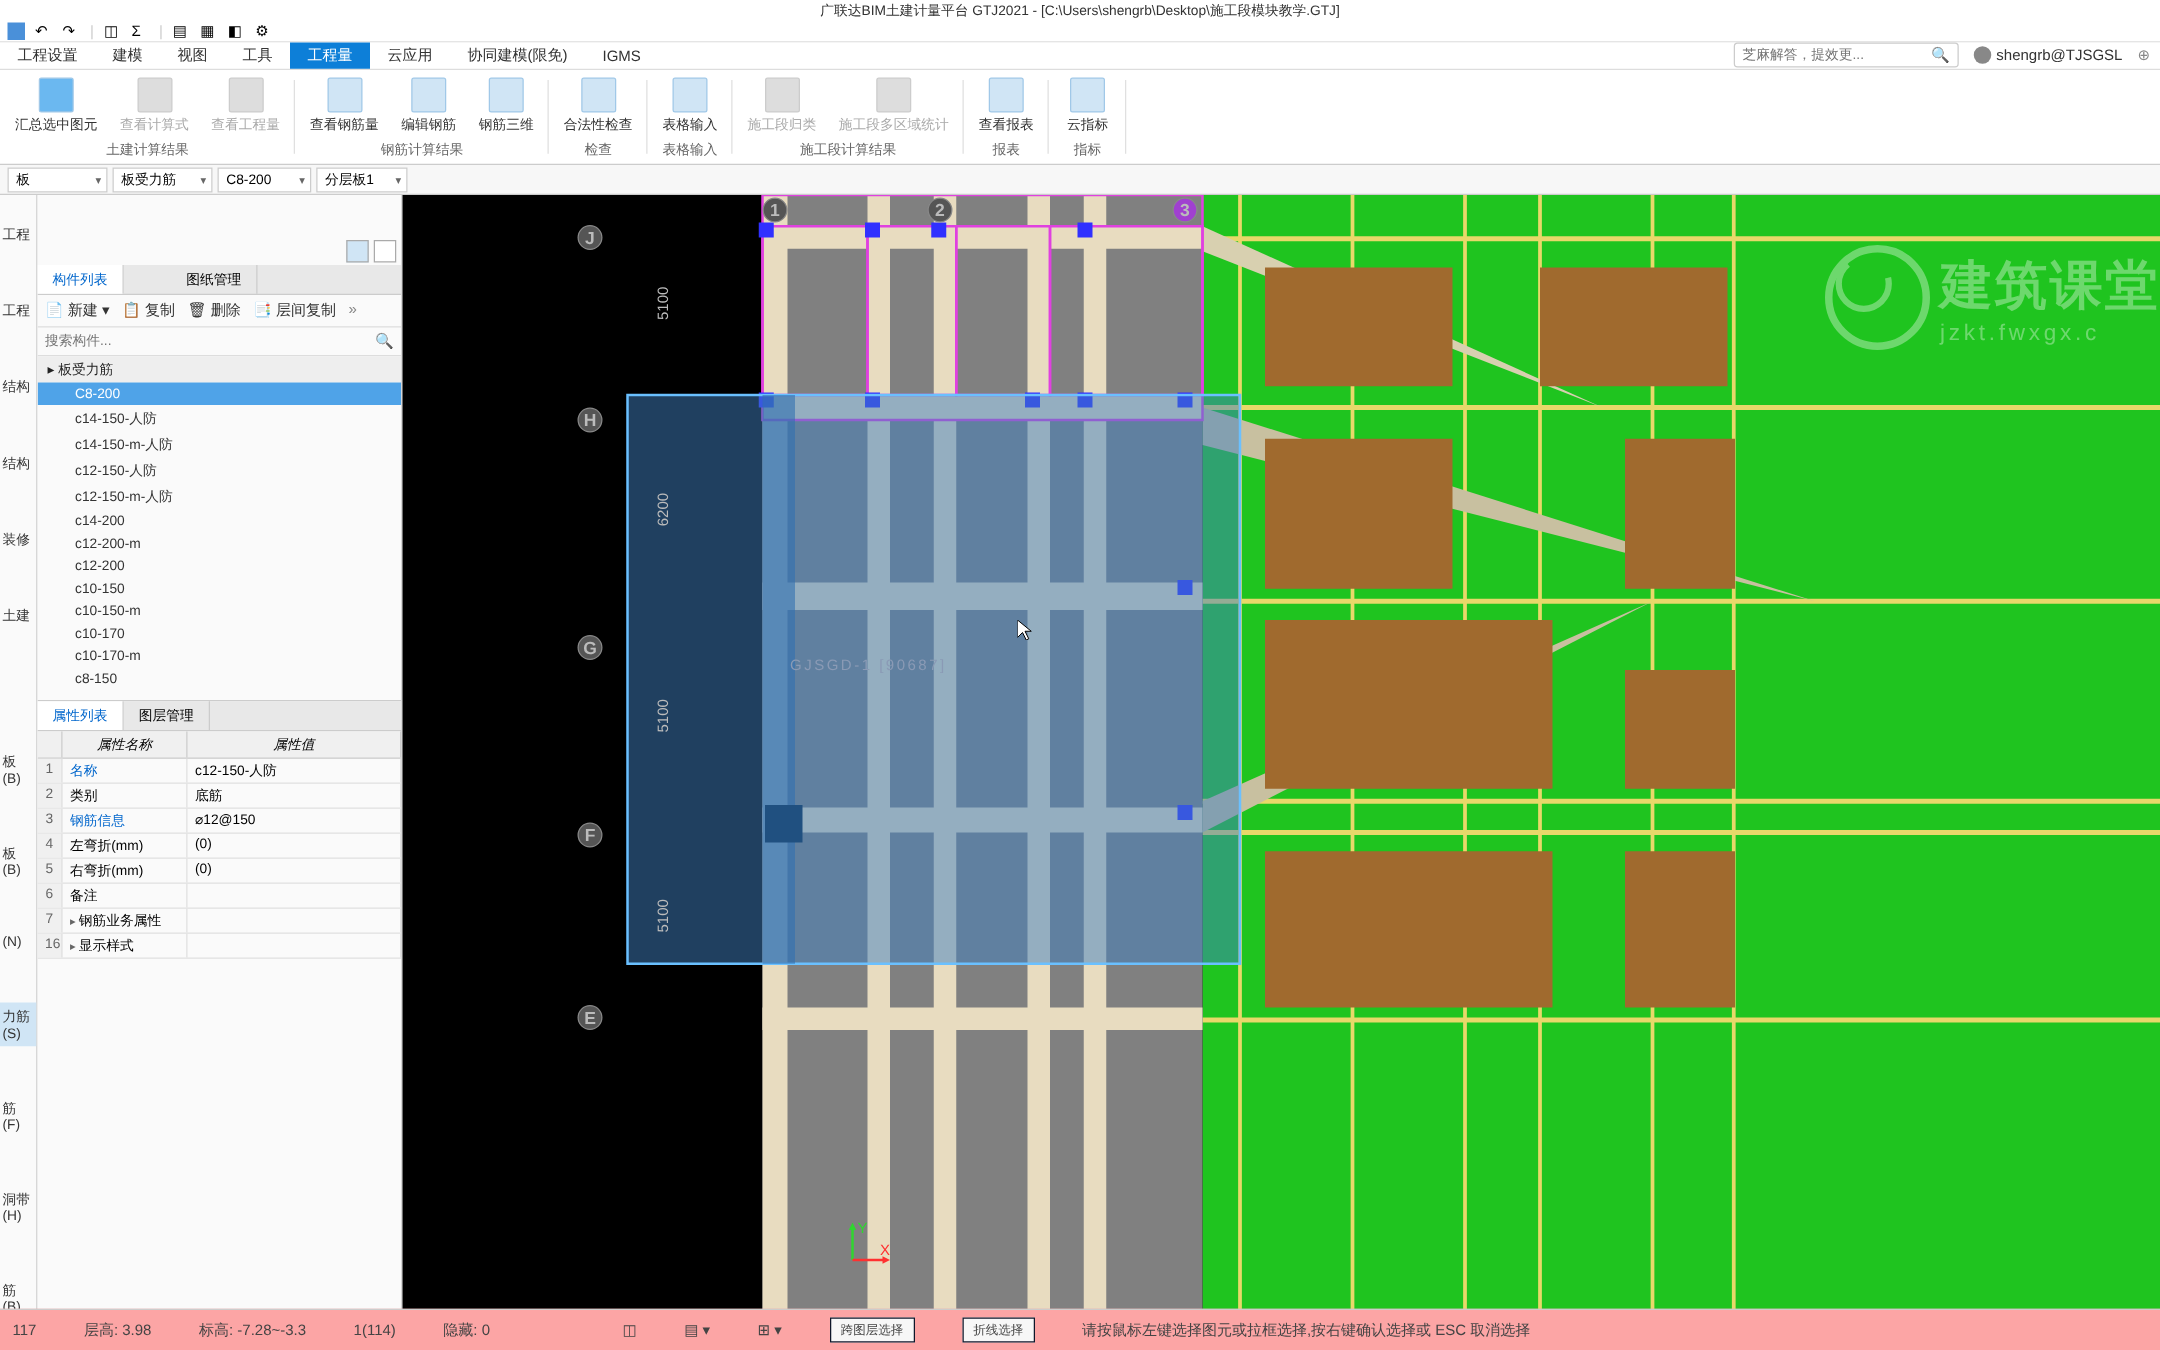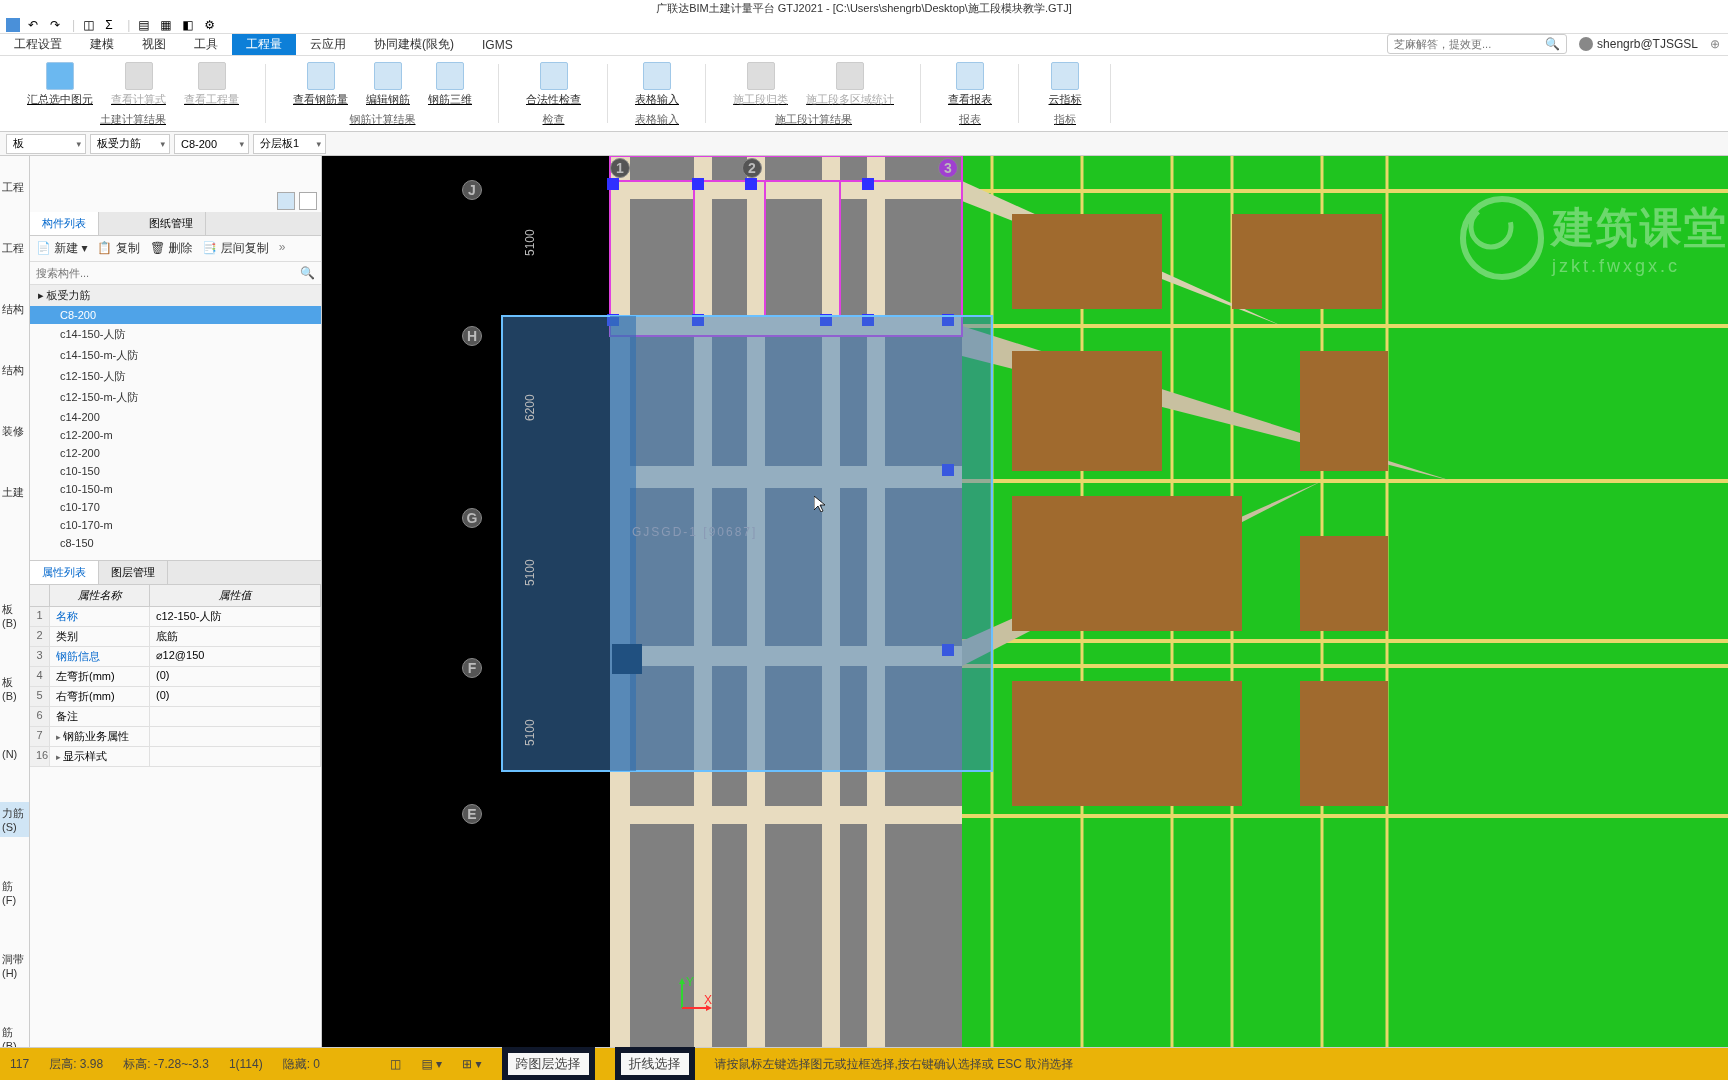--- a/index.html
+++ b/index.html
@@ -13,21 +13,21 @@
 .qat { height: 18px; background: #fff; display: flex; align-items: center; gap: 8px; padding: 0 6px; border-bottom: 1px solid #ddd; }
 .qat-icon { width: 14px; height: 14px; display: inline-block; }
 
 
 .menubar { height: 22px; background: #fff; display: flex; align-items: stretch; border-bottom: 1px solid #ddd; }
 .menu-item { padding: 3px 14px; color: #333; cursor: pointer; display: flex; align-items: center; }
 .menu-item.active { background: #0d7fd8; color: #fff; }
 
 
 .ribbon { height: 76px; background: #fff; display: flex; border-bottom: 1px solid #ccc; }
-.ribbon-group { display: flex; flex-direction: column; align-items: center; justify-content: center; padding: 2px 19px; position: relative; text-decoration: underline; }
+.ribbon-group { display: flex; flex-direction: column; align-items: center; justify-content: center; padding: 2px 4px; position: relative; }
 .ribbon-group::after { content: ""; position: absolute; right: 0; top: 8px; bottom: 8px; width: 1px; background: #e0e0e0; }
 .ribbon-group-label { font-size: 11px; color: #666; margin-top: auto; padding-bottom: 2px; }
 .ribbon-buttons { display: flex; gap: 2px; flex: 1; align-items: flex-start; }
 .ribbon-btn { display: flex; flex-direction: column; align-items: center; padding: 4px 8px; cursor: pointer; }
 .ribbon-btn.large { min-width: 54px; }
 .ribbon-btn-icon { width: 28px; height: 28px; margin-bottom: 2px; background: #d0e5f5; border: 1px solid #a0c8e8; border-radius: 2px; }
 .ribbon-btn-icon.highlight { background: #6bb8f0; }
 .ribbon-btn-icon.gray { background: #ddd; border-color: #ccc; }
 .ribbon-btn-label { font-size: 11px; color: #333; white-space: nowrap; }
 .ribbon-btn.disabled .ribbon-btn-label { color: #aaa; }
@@ -94,23 +94,23 @@
 .viewport { flex: 1; position: relative; background: #000; overflow: hidden; }
 .viewport svg { width: 100%; height: 100%; }
 
 
 .watermark { position: absolute; top: 40px; right: 0; opacity: 0.35; pointer-events: none; color: #fff; text-align: left; display: flex; align-items: center; gap: 8px; }
 .watermark-logo { width: 84px; height: 84px; border: 6px solid #fff; border-radius: 50%; display: flex; align-items: center; justify-content: center; }
 .watermark-text { font-size: 42px; font-weight: bold; letter-spacing: 2px; }
 .watermark-sub { font-size: 18px; letter-spacing: 3px; }
 
 
-.statusbar { height: 24px; background: #eab308; border-top: 1px solid #ccc; display: flex; align-items: center; gap: 20px; padding: 16px 10px; font-size: 11px; color: #444; position: absolute; bottom: 0; left: 0; right: 0; }
+.statusbar { height: 24px; background: #fca5a5; border-top: 1px solid #ccc; display: flex; align-items: center; gap: 38px; padding: 16px 10px; font-size: 11px; color: #444; position: absolute; bottom: 0; left: 0; right: 0; }
 .status-item { white-space: nowrap; }
-.status-btn { padding: 2px 8px; border: 6px solid #0f172a; background: #f7f7f7; cursor: pointer; font-size: 13px; }
+.status-btn { padding: 2px 8px; border: 1px solid #0f172a; background: #f7f7f7; cursor: pointer; font-size: 10px; }
 
 
 .axis-indicator { position: absolute; bottom: 40px; left: 352px; width: 40px; height: 40px; }
 
 
 .grid-label { position: absolute; color: #bbb; font-size: 14px; font-weight: bold; background: #555; border: 1px solid #888; border-radius: 10px; width: 20px; height: 20px; display: flex; align-items: center; justify-content: center; }
 
 .cursor { position: absolute; width: 16px; height: 16px; pointer-events:none; }
 </style>
 </head>

